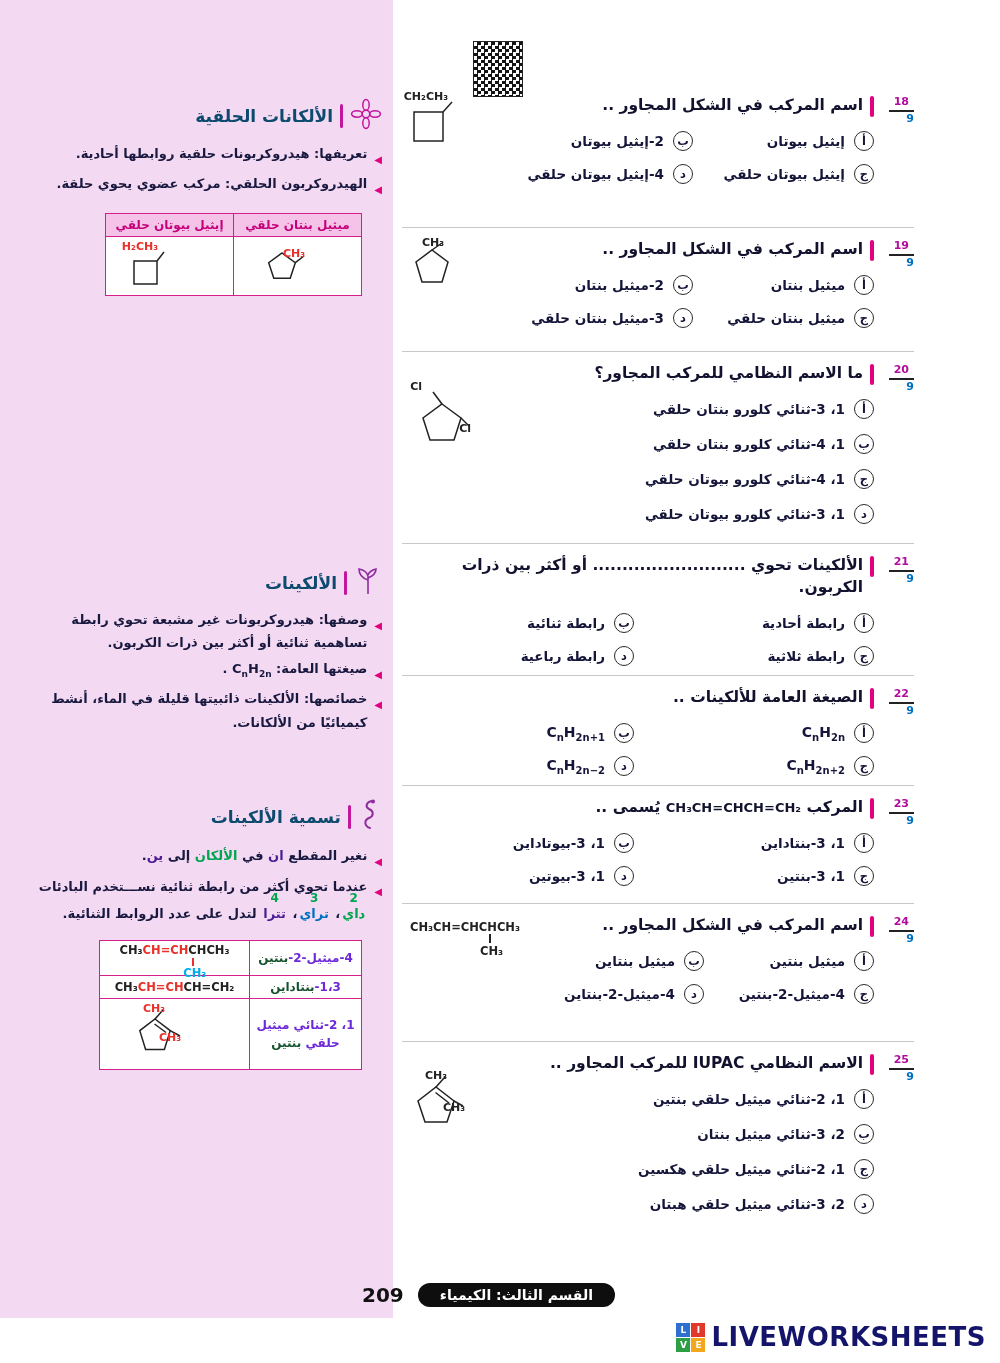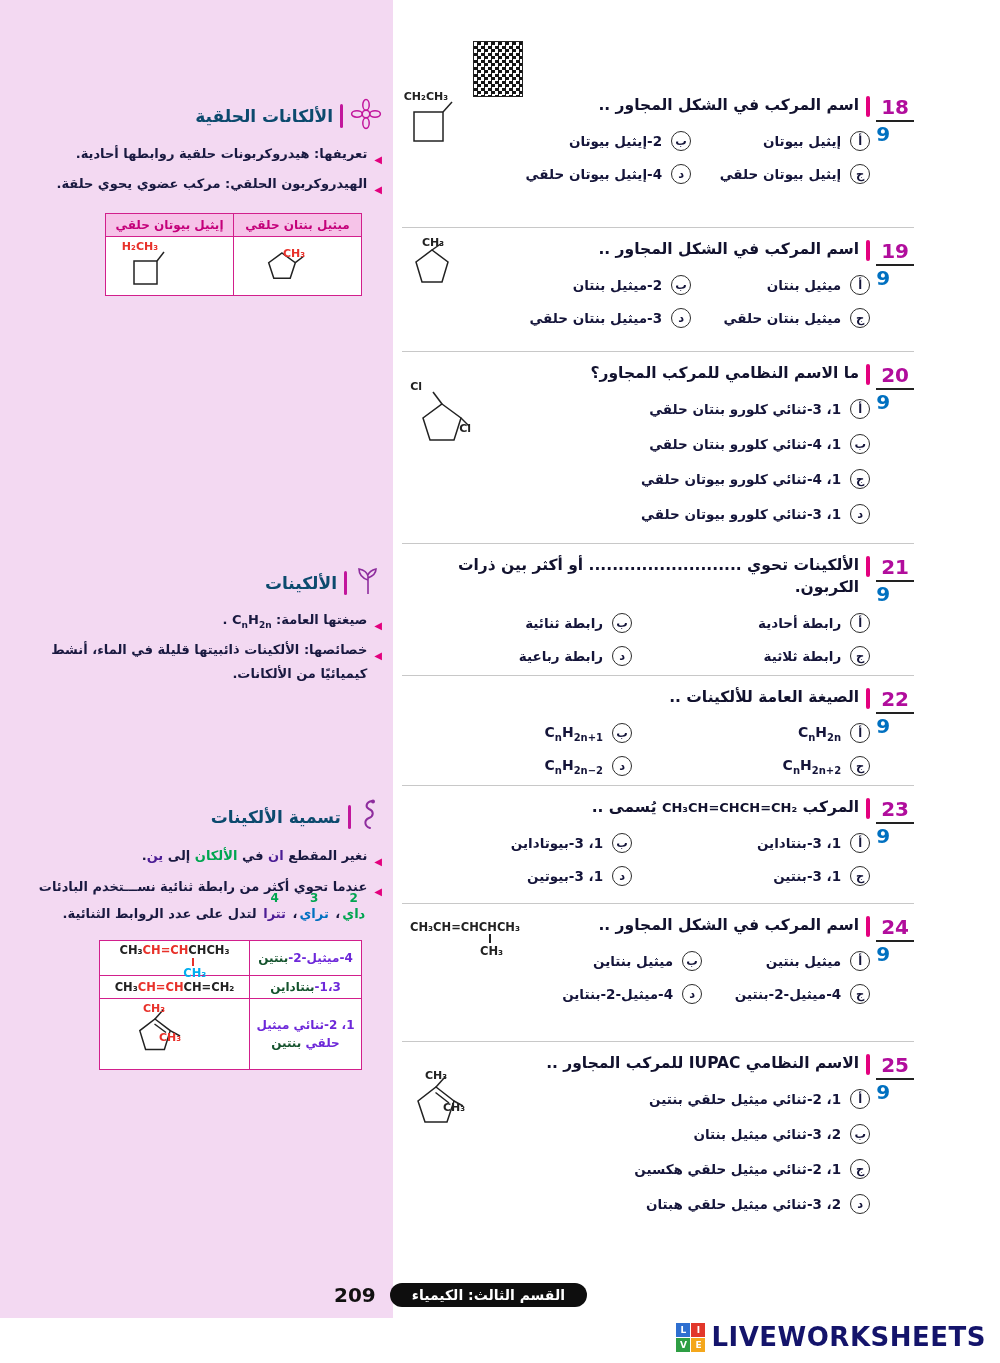--- a/index.html
+++ b/index.html
@@ -41,21 +41,21 @@
 
   .w-red{color:#4c1d95}.w-green{color:#00a550}.w-blue{color:#0070c0}
   .rule-p{line-height:2.05}
   .stack{position:relative;display:inline-block;margin:0 2px}
   .digit{position:absolute;top:-15px;left:50%;transform:translateX(-50%);color:#00a550;font-style:normal;font-size:12px;font-weight:bold}
 
   
   .questions{position:absolute;left:402px;top:84px;width:512px;direction:rtl}
   .question{position:relative;border-bottom:1px solid #c8c8c8;padding:10px 0 9px;display:flex;gap:6px}
   .question.last{border-bottom:none}
-  .fraction{flex:0 0 34px;display:flex;flex-direction:column;align-items:flex-end;font-size:20px;font-weight:bold;line-height:1.15;padding-top:2px}
+  .fraction{flex:0 0 34px;display:flex;flex-direction:column;align-items:flex-start;font-size:11px;font-weight:bold;line-height:1.15;padding-top:2px}
   .fraction .num{color:#b10d9c;border-bottom:2px solid #222;padding:0 5px 1px}
   .fraction .den{color:#0070c0;padding-top:1px}
   .q-content{flex:1;min-width:0}
   .q-title{display:flex;align-items:flex-start;gap:7px;font-size:15.5px;font-weight:bold;color:#12122e;line-height:1.45}
   .q-mark{flex:0 0 4px;width:4px;height:21px;background:#e3007e;border-radius:2px;margin-top:2px}
   .options{display:grid;grid-template-columns:1fr 1fr;row-gap:13px;column-gap:8px;margin-top:14px}
   .options.list{grid-template-columns:1fr;row-gap:15px}
   .option{display:flex;align-items:center;gap:9px;font-size:13.5px;font-weight:bold;color:#15153a}
   .letter{flex:0 0 20px;width:20px;height:20px;border:1.5px solid #2c2c2c;border-radius:50%;display:flex;align-items:center;justify-content:center;font-size:11.5px}
   .opt-text{white-space:nowrap}
@@ -65,21 +65,21 @@
   .formula sub{font-size:10px}
   .q-structure{position:absolute;left:2px}
   .atom{font-size:11px;font-weight:bold;fill:#222;font-family:"DejaVu Sans",sans-serif}
   .atom-red{fill:#e8312a}
   .bond{stroke:#222;stroke-width:1.5;fill:none}
   .chain{position:absolute;left:8px;top:16px;width:135px;font-size:11.5px;font-weight:bold;color:#222;direction:ltr}
   .chain .bond-v{position:absolute;left:79px;top:14px;width:1.5px;height:9px;background:#222}
   .chain .chain-sub{position:absolute;left:70px;top:24px}
 
   
-  .footer{position:absolute;left:334px;top:1283px;display:flex;align-items:flex-end;gap:14px}
+  .footer{position:absolute;left:362px;top:1283px;display:flex;align-items:flex-end;gap:14px}
   .page-num{font-size:20px;font-weight:bold;color:#111}
   .footer-bar{background:#0e0e0e;color:#fff;border-radius:14px;padding:4px 22px;font-size:14px;font-weight:bold;direction:rtl}
   .brand{position:absolute;right:14px;top:1322px;display:flex;align-items:center;gap:6px}
   .tiles{display:grid;grid-template-columns:14px 14px;grid-auto-rows:14px;gap:1px}
   .tile{display:flex;align-items:center;justify-content:center;color:#fff;font-size:9px;font-weight:bold}
   .wordmark{font-size:26px;font-weight:bold;color:#14146b;letter-spacing:.5px;font-family:"DejaVu Sans",sans-serif}
 </style>
 </head>
 <body>
 
@@ -150,20 +150,25 @@
               <path d="M14 14 C8 12 5 8 5 3 C10 4 13 6 14 10"></path>
           <path d="M14 12 C19 10 22 7 22 3 C18 4 15 6 14 9"></path>
             </g>
           </svg>
       </span>
       <span class="sec-bar"></span>
       <h2 class="sec-title">الألكينات</h2>
     </div>
     <div class="bullet">
       <span class="tri"></span>
+      <p><span class="lead">وصفها:</span>
+         <span>هيدروكربونات غير مشبعة تحوي رابطة تساهمية ثنائية أو أكثر بين ذرات الكربون.</span></p>
+    </div>
+    <div class="bullet">
+      <span class="tri"></span>
       <p><span class="lead">صيغتها العامة:</span>
          <span class="gen-formula"><span>C</span><sub>n</sub><span>H</span><sub>2n</sub></span>
          <span>.</span></p>
     </div>
     <div class="bullet">
       <span class="tri"></span>
       <p><span class="lead">خصائصها:</span>
          <span>الألكينات ذائبيتها قليلة في الماء، أنشط كيميائيًا من الألكانات.</span></p>
     </div>
   </section>

